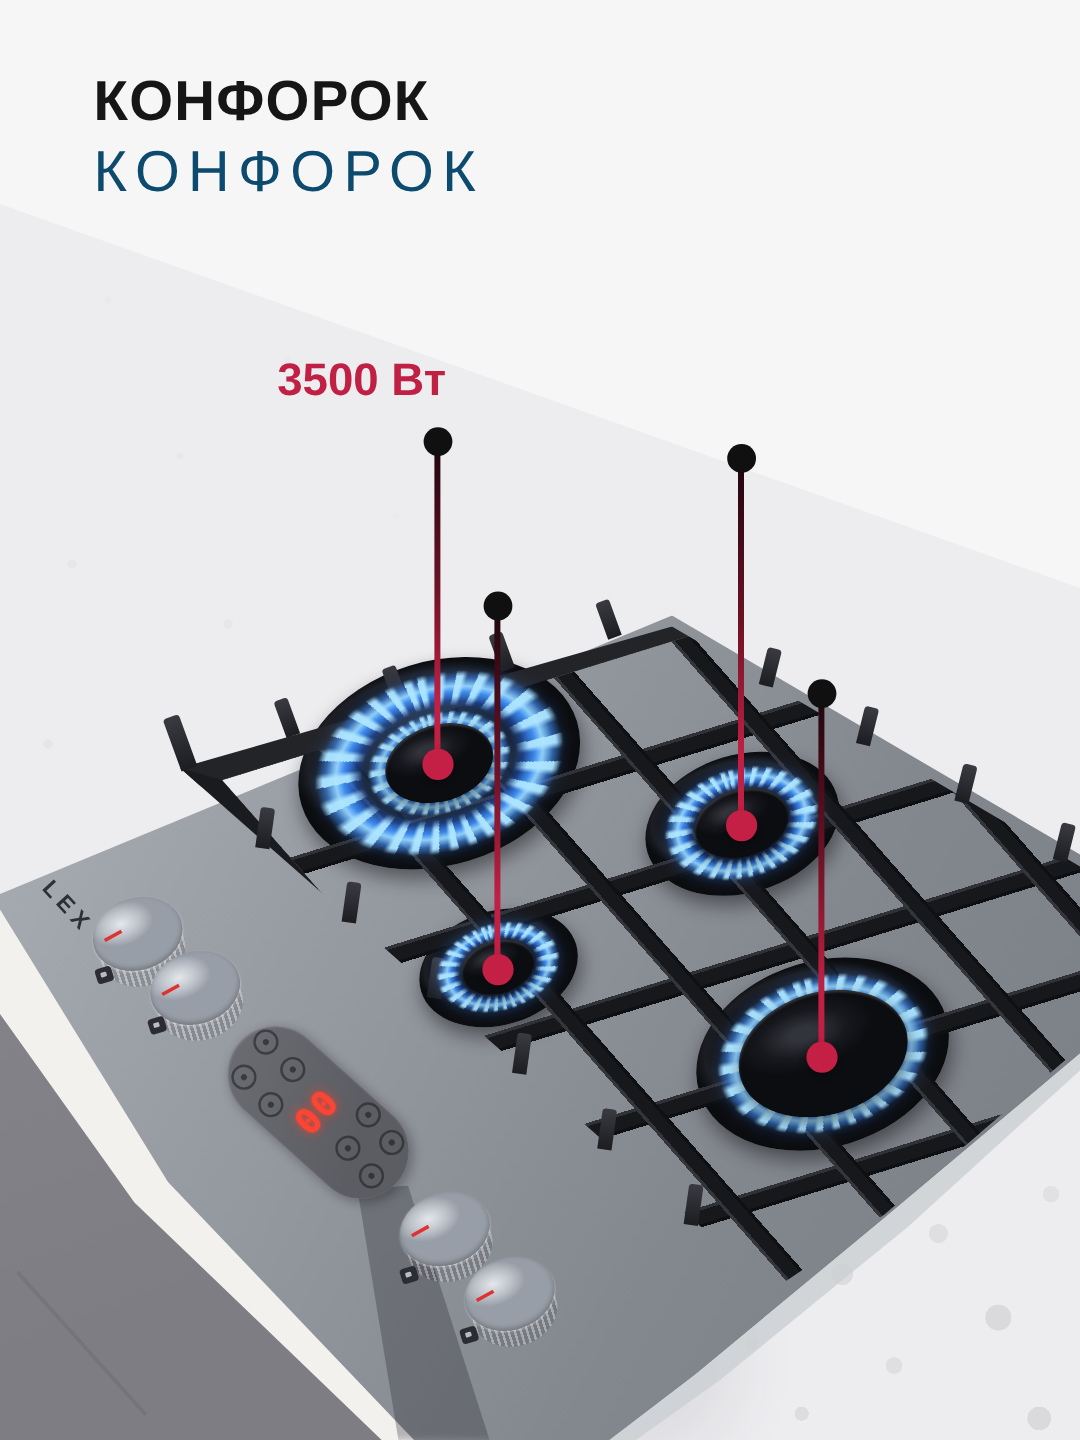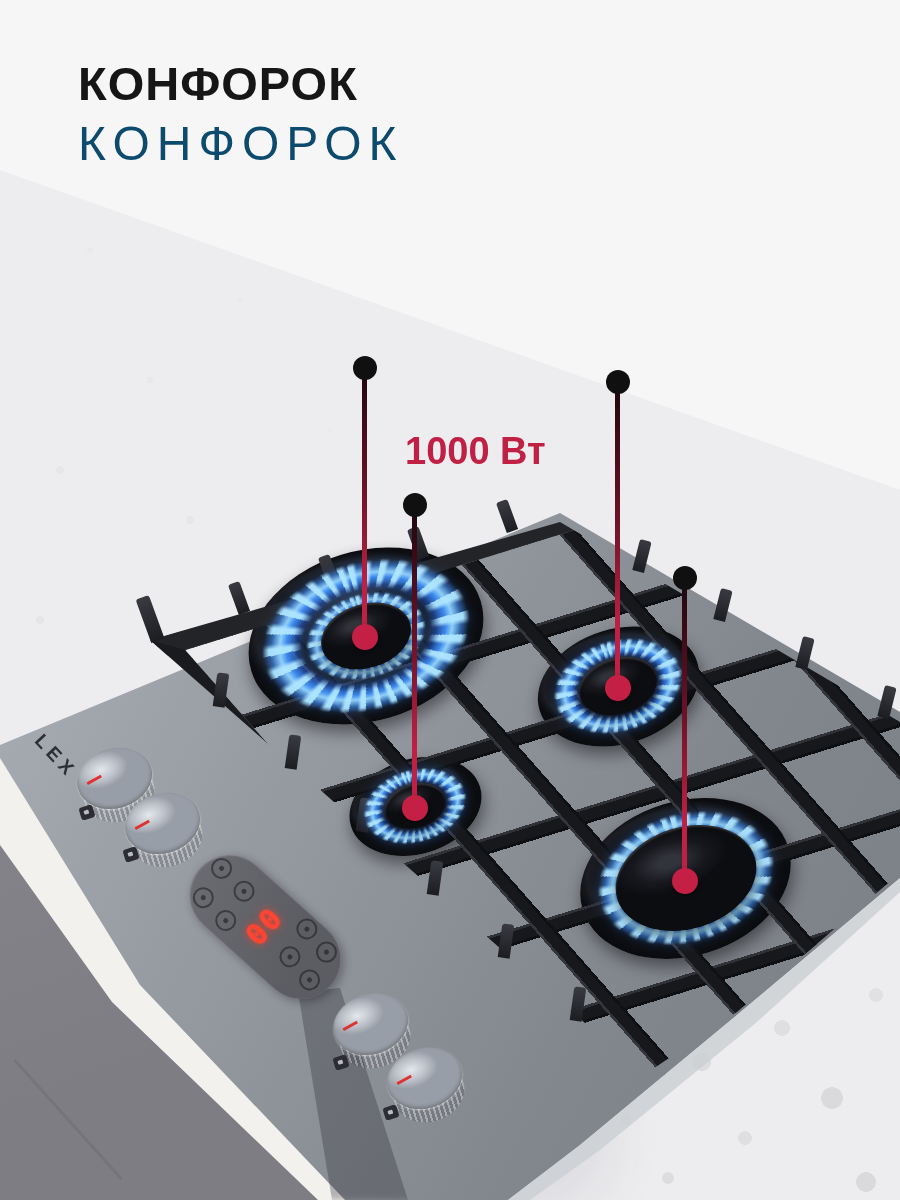--- a/index.html
+++ b/index.html
@@ -231,15 +231,15 @@
   <div class="dot-start" style="left:365px;top:368px"></div>
   <div class="dot-start" style="left:415px;top:505px"></div>
   <div class="dot-start" style="left:618px;top:382px"></div>
   <div class="dot-start" style="left:685px;top:578px"></div>
 
   <div class="dot-end" style="left:365px;top:637px"></div>
   <div class="dot-end" style="left:415px;top:808px"></div>
   <div class="dot-end" style="left:618px;top:688px"></div>
   <div class="dot-end" style="left:685px;top:881px"></div>
 
-  <div class="callout-label" style="left:405px;top:430px">1000 Вт</div>
+  <div class="callout-label" style="left:231px;top:296px">3500 Вт</div>
 
 </div>
 
 </body></html>

